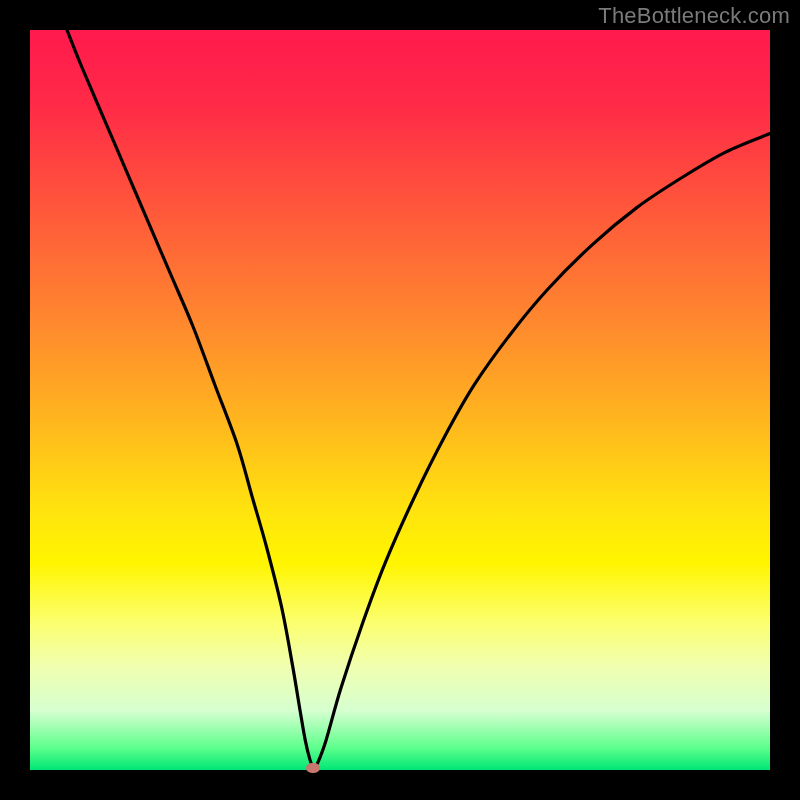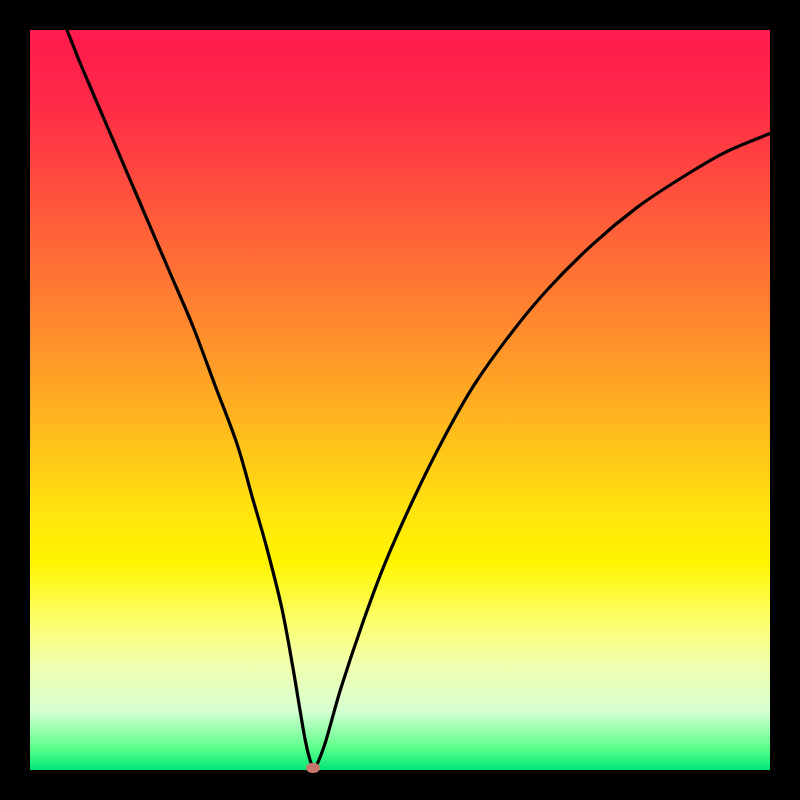--- a/index.html
+++ b/index.html
@@ -60,19 +60,20 @@
     height: 10px;
     background: #c6786f;
     border-radius: 6px / 5px;
     transform: translate(-50%, -50%);
   }
 </style>
 </head>
 <body>
 
 <div class="frame">
+  <div class="watermark">TheBottleneck.com</div>
   <div class="plot-area">
     <svg class="curve" viewBox="0 0 740 740" preserveAspectRatio="none">
       <path id="curve-path" fill="none" stroke="#000" stroke-width="3.2" stroke-linecap="round" stroke-linejoin="round" d="M 37.00 0.00 C 39.47 6.17, 45.63 22.20, 51.80 37.00 C 57.97 51.80, 66.60 71.53, 74.00 88.80 C 81.40 106.07, 88.80 123.33, 96.20 140.60 C 103.60 157.87, 111.00 175.13, 118.40 192.40 C 125.80 209.67, 133.20 226.93, 140.60 244.20 C 148.00 261.47, 155.40 277.50, 162.80 296.00 C 170.20 314.50, 177.60 335.47, 185.00 355.20 C 192.40 374.93, 201.03 395.90, 207.20 414.40 C 213.37 432.90, 217.07 448.93, 222.00 466.20 C 226.93 483.47, 231.87 499.50, 236.80 518.00 C 241.73 536.50, 247.28 557.47, 251.60 577.20 C 255.92 596.93, 259.62 619.13, 262.70 636.40 C 265.78 653.67, 268.00 668.47, 270.10 680.80 C 272.20 693.13, 273.68 702.38, 275.28 710.40 C 276.88 718.42, 278.36 724.34, 279.72 728.90 C 281.08 733.46, 282.19 736.92, 283.42 737.78 C 284.65 738.64, 285.02 738.64, 287.12 734.08 C 289.22 729.52, 292.05 722.98, 296.00 710.40 C 299.95 697.82, 304.63 678.33, 310.80 658.60 C 316.97 638.87, 325.60 612.97, 333.00 592.00 C 340.40 571.03, 346.57 553.77, 355.20 532.80 C 363.83 511.83, 374.93 487.17, 384.80 466.20 C 394.67 445.23, 404.53 425.50, 414.40 407.00 C 424.27 388.50, 432.90 372.47, 444.00 355.20 C 455.10 337.93, 468.67 319.43, 481.00 303.40 C 493.33 287.37, 504.43 273.80, 518.00 259.00 C 531.57 244.20, 547.60 228.17, 562.40 214.60 C 577.20 201.03, 592.00 188.70, 606.80 177.60 C 621.60 166.50, 636.40 157.25, 651.20 148.00 C 666.00 138.75, 680.80 129.50, 695.60 122.10 C 710.40 114.70, 732.60 106.68, 740.00 103.60"></path>
     </svg>
     <div id="marker" class="marker" style="left: 283.42px; top: 737.78px; background: rgb(198, 120, 111);"></div>
   </div>
 </div>
 
 </body></html>

